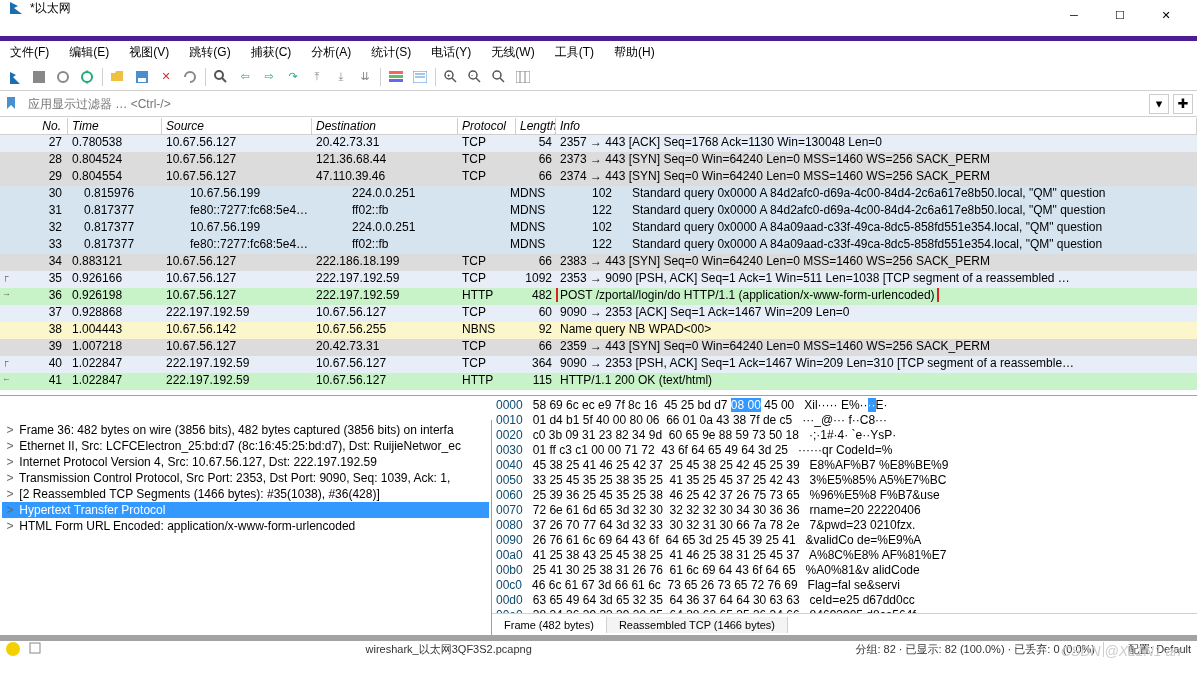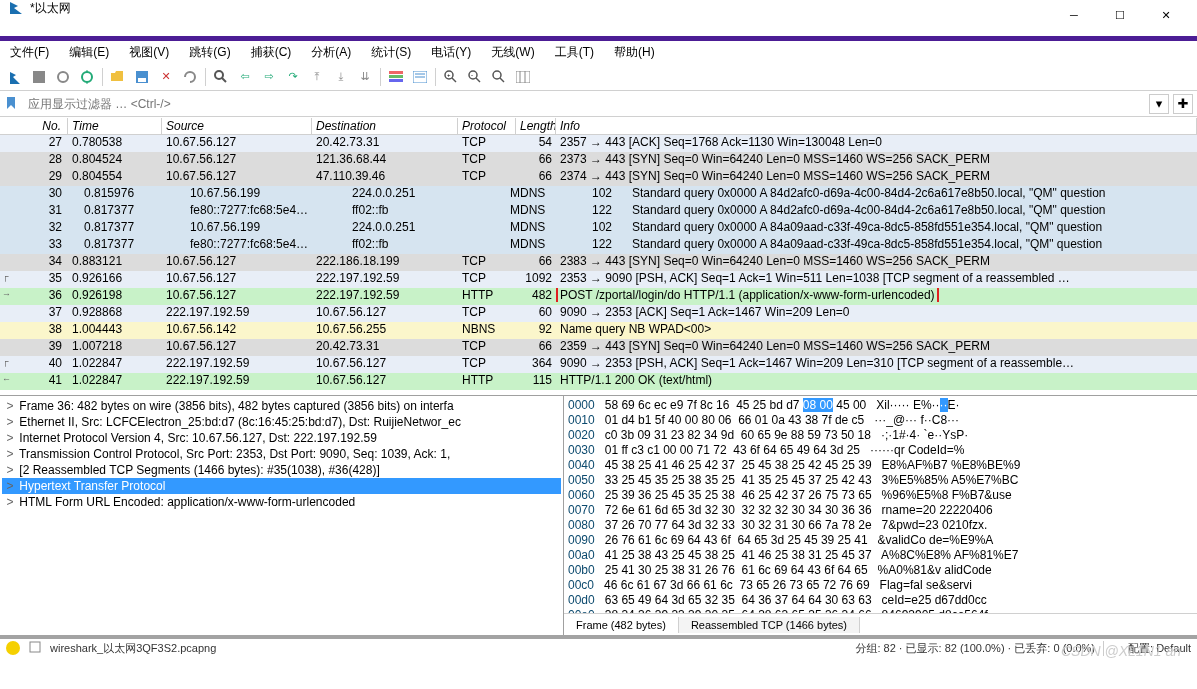--- a/index.html
+++ b/index.html
@@ -31,32 +31,32 @@
 .pl-row div { padding: 0 4px; overflow: hidden; }
 .c-no { width: 68px; text-align: right; padding-right: 6px !important; }
 .c-time { width: 94px; }
 .c-src { width: 150px; }
 .c-dst { width: 146px; }
 .c-proto { width: 58px; }
 .c-len { width: 40px; text-align: right; }
 .c-info { flex: 1; position: relative; }
 .redbox { position: absolute; border: 2px solid #e02020; pointer-events: none; }
 .lower { display: flex; height: 240px; border-top: 1px solid #a0a0a0; }
-.tree { width: 564px; border-right: 1px solid #a0a0a0; padding: 2px; font-family: Consolas, monospace; font-size: 12px; overflow: hidden; }
+.tree { width: 492px; border-right: 1px solid #a0a0a0; padding: 2px; font-family: Consolas, monospace; font-size: 12px; overflow: hidden; margin-top: 24px; }
 .tree-row { padding: 1px 2px; white-space: nowrap; }
 .tree-row .tw { display: inline-block; width: 12px; text-align: center; color: #666; }
 .tree-row.sel { background: #3399ff; color: #fff; }
 .hexpane { flex: 1; padding: 2px 4px; font-family: Consolas, monospace; font-size: 12px; overflow: hidden; }
 .hex-row { white-space: pre; line-height: 15px; }
 .hex-off { color: #0c4a6e; }
 .hex-sel { background: #3399ff; color: #fff; }
 .tabs { height: 22px; border-top: 1px solid #d0d0d0; display: flex; align-items: center; font-size: 11px; }
 .tab { padding: 2px 12px; border-right: 1px solid #d0d0d0; background: #f4f4f4; }
 .tab.active { background: #fff; }
-.statusbar { height: 22px; border-top: 4px solid #a3a3a3; display: flex; align-items: center; padding: 0 6px; font-size: 11px; gap: 8px; color: #333; }
+.statusbar { height: 22px; border-top: 6px solid #a3a3a3; display: flex; align-items: center; padding: 0 6px; font-size: 11px; gap: 8px; color: #333; text-align: center; }
 .statusbar .filename { flex: 1; }
 .watermark { position: absolute; right: 16px; bottom: 30px; color: #ccc; font-size: 14px; font-style: italic; pointer-events: none; }
 .arrow-cell { position: absolute; left: 2px; font-size: 9px; color: #666; }
 </style>
 </head>
 <body>
 
 <div class="titlebar">
   <span class="fin">
     <svg viewBox="0 0 16 16">

